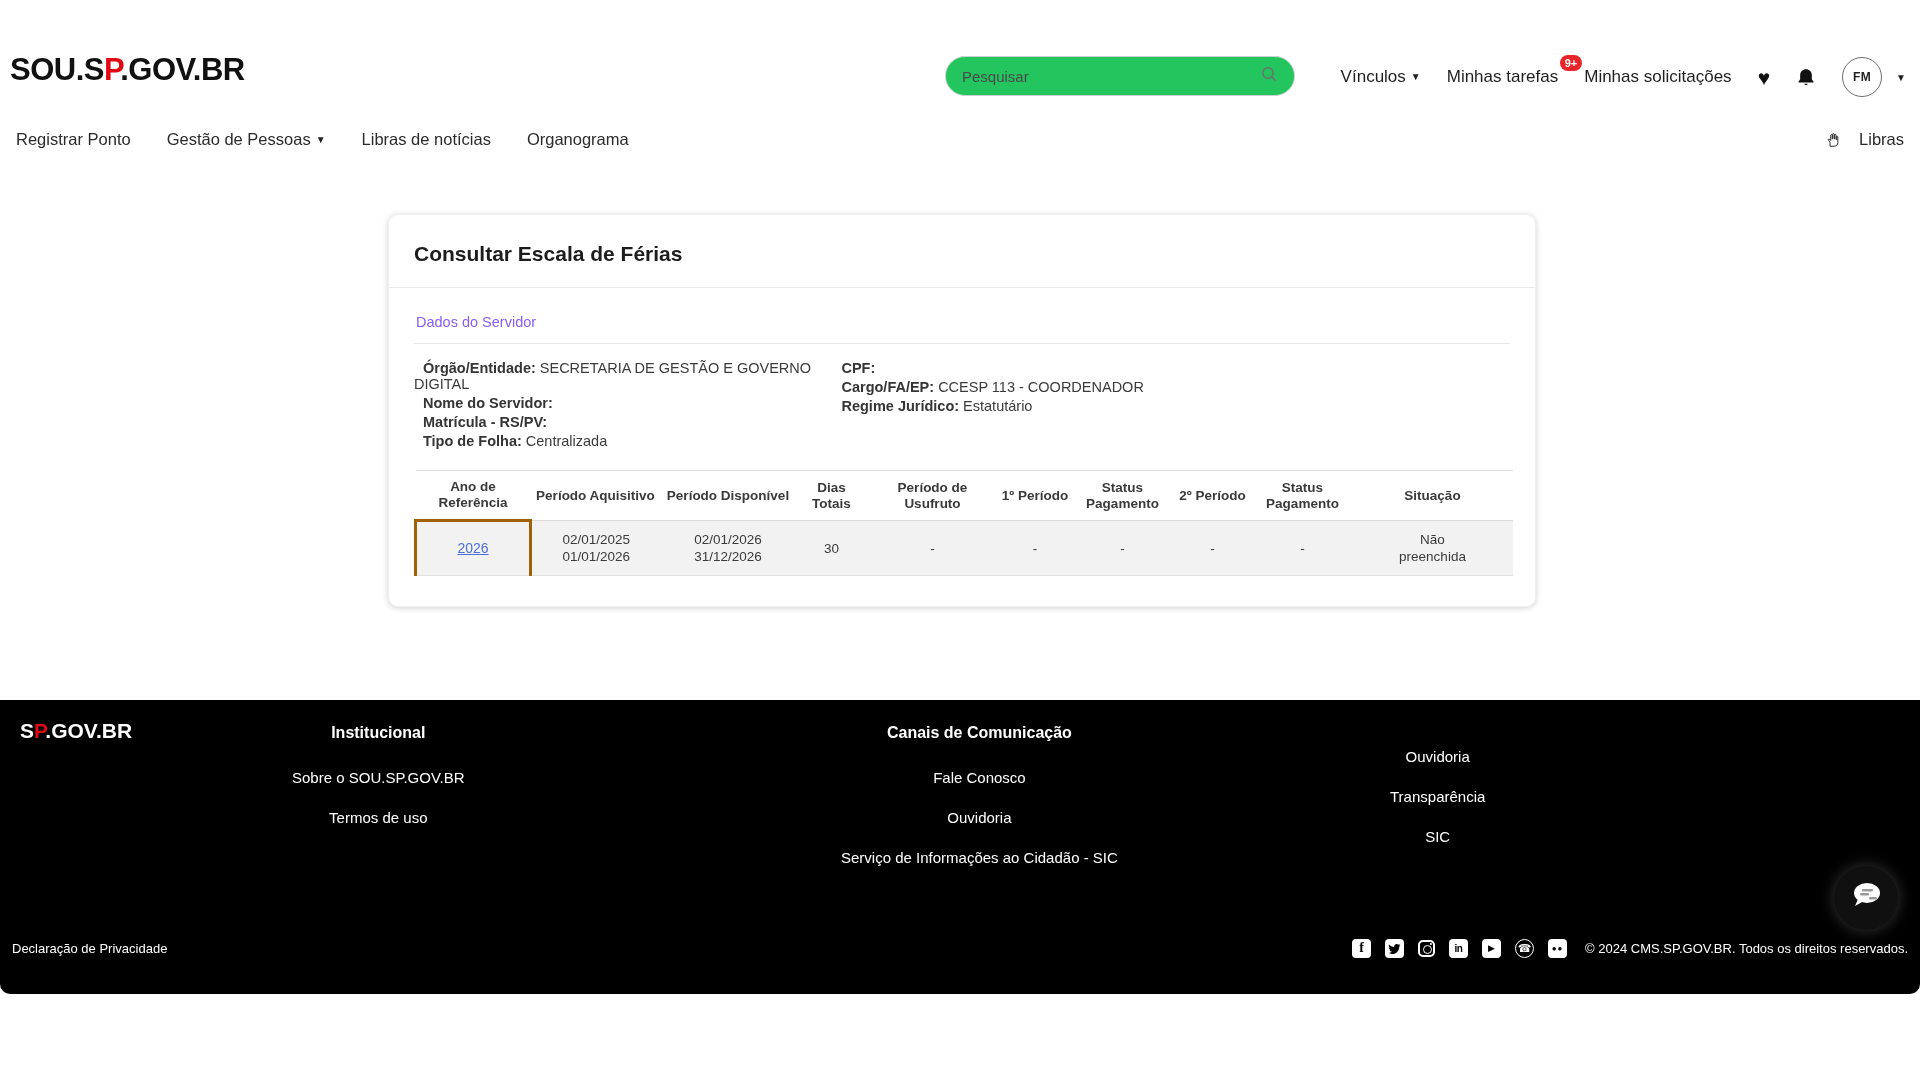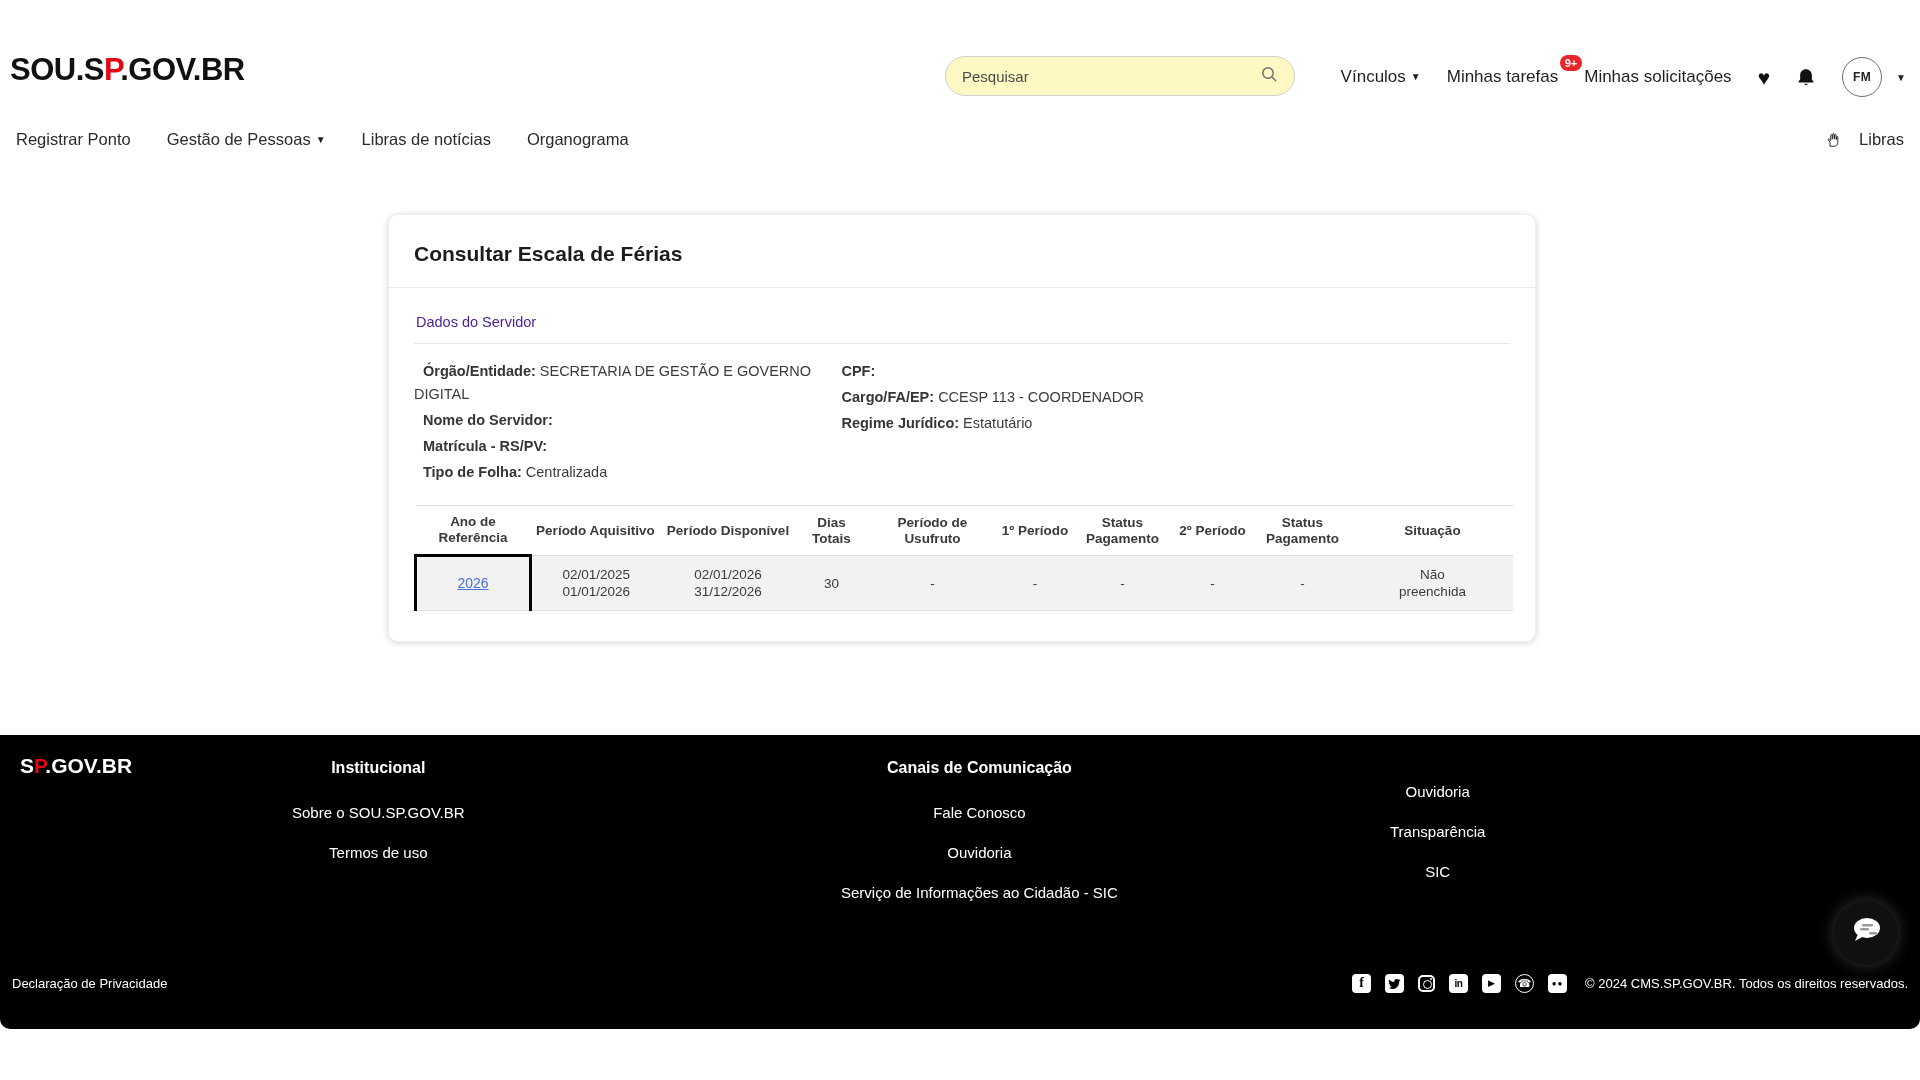--- a/index.html
+++ b/index.html
@@ -5,21 +5,21 @@
   * { margin:0; padding:0; box-sizing:border-box; }
   html,body { width:1920px; height:1080px; background:#fff; overflow:hidden;
               font-family:"Liberation Sans","DejaVu Sans",sans-serif; color:#2e2e2e; }
 
   
   .header { position:relative; height:70px; margin-top:42px; }
   .logo { position:absolute; left:10px; top:10px; font-size:31px; font-weight:bold;
           letter-spacing:-0.5px; color:#111; white-space:nowrap; }
   .logo .p-red { color:#e30613; }
   .search-pill { position:absolute; left:945px; top:14px; width:350px; height:40px;
-                 border:1px solid #cfcfcf; border-radius:21px; background:#fef9c3;
+                 border:1px solid #cfcfcf; border-radius:21px; background:#22c55e;
                  display:flex; align-items:center; padding:0 16px; }
   .search-pill input { border:none; outline:none; flex:1; font-size:15px; color:#3f3f3f;
                        font-family:inherit; background:transparent; }
   .search-pill input::placeholder { color:#4a4a4a; opacity:1; }
   .header-right { position:absolute; right:14px; top:0; height:70px; display:flex;
                   align-items:center; gap:26px; font-size:17px; color:#1f1f1f; }
   .hlink { cursor:pointer; white-space:nowrap; }
   .caret { font-size:10px; color:#1f1f1f; margin-left:5px; vertical-align:2px; }
   .badge-wrap { position:relative; }
   .badge { position:absolute; top:-12px; right:-24px; background:#e8262a; color:#fff;
@@ -37,38 +37,38 @@
   .nav-item { cursor:pointer; white-space:nowrap;text-align:center; }
   .libras { margin-left:auto; display:flex; align-items:center; gap:18px; cursor:pointer; }
   .libras svg { display:block; }
 
   
   .card { width:1148px; margin:50px 0 0 388px; background:#fff; border-radius:10px;
           box-shadow:0 1px 6px rgba(0,0,0,.18); border:1px solid #f0f0f0; }
   .card-title { padding:27px 25px 21px; font-size:21px; font-weight:bold; color:#1c1c1c;
                 border-bottom:1px solid #eaeaea; }
   .card-body { padding:20px 25px 30px; }
-  .section-label { color:#4c1d95; font-size:14.5px; padding:6px 2px 13px;
+  .section-label { color:#8b5cf6; font-size:14.5px; padding:6px 2px 13px;
                    border-bottom:1px solid #e7e7e7; margin-bottom:13px; }
   .fields { display:flex; font-size:14.5px; color:#3b3b3b; }
   .fcol-left { width:420px; }
   .fcol-right { width:680px; }
-  .field { line-height:23px; margin:3px 0; text-indent:9px; }
+  .field { line-height:16px; margin:3px 0; text-indent:9px; }
   .field b { color:#353535; }
   .field .val { margin-left:4px; }
 
   
   table.escala { width:100%; border-collapse:collapse; table-layout:fixed;
                  margin-top:18px; text-align:center; }
   table.escala th { border-top:1px solid #dcdcdc; border-bottom:1px solid #dcdcdc;
                     padding:8px 4px; font-size:13.5px; color:#3a3a3a; font-weight:bold;
                     vertical-align:middle; line-height:16px; }
   table.escala td { background:#f2f2f2; padding:10px 4px; font-size:13.5px; color:#3b3b3b;
                     vertical-align:middle; line-height:17px; border-bottom:1px solid #e3e3e3; }
-  td.ano-cell { background:#fff; border:3px solid #000000; }
+  td.ano-cell { background:#fff; border:3px solid #a16207; }
   .year-link { color:#4a6fd8; text-decoration:underline; font-size:14px; cursor:pointer; }
   .wrap-narrow { display:inline-block; max-width:80px; }
 
   
   .footer { position:relative; margin-top:93px; height:294px; background:#000; color:#fff;
             border-radius:0 0 10px 10px; }
   .f-logo { position:absolute; left:20px; top:19px; font-size:21px; font-weight:bold;
             color:#fff; white-space:nowrap; }
   .f-logo .p-red { color:#e30613; }
   .f-col { position:absolute; top:24px; font-size:15px;text-align:center; }

